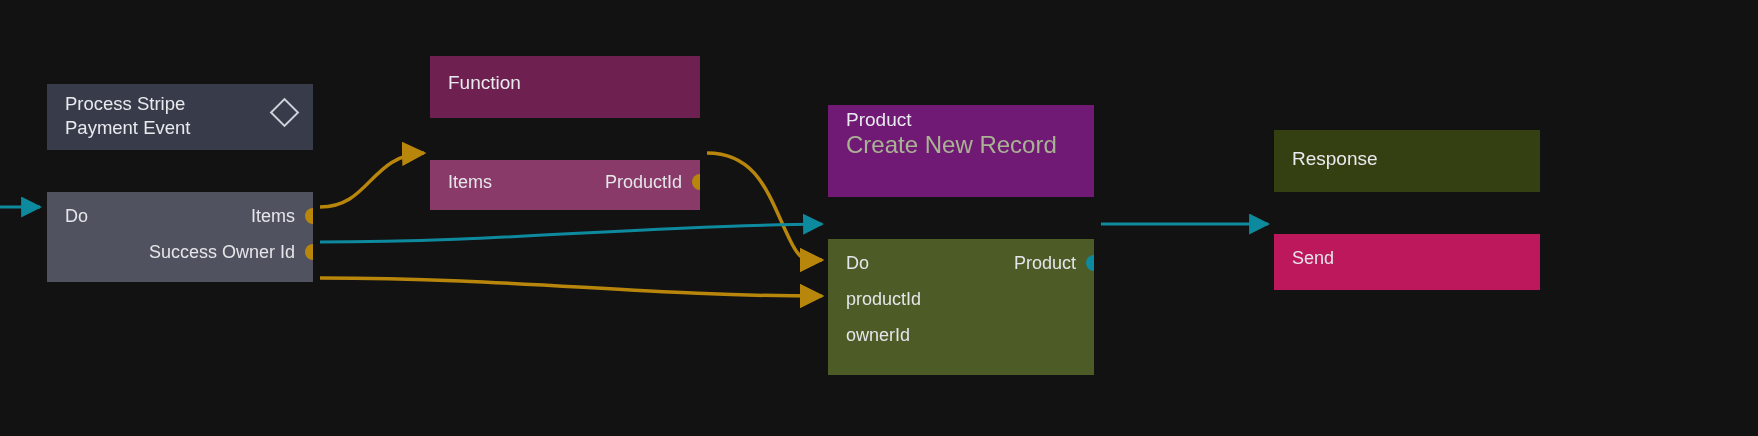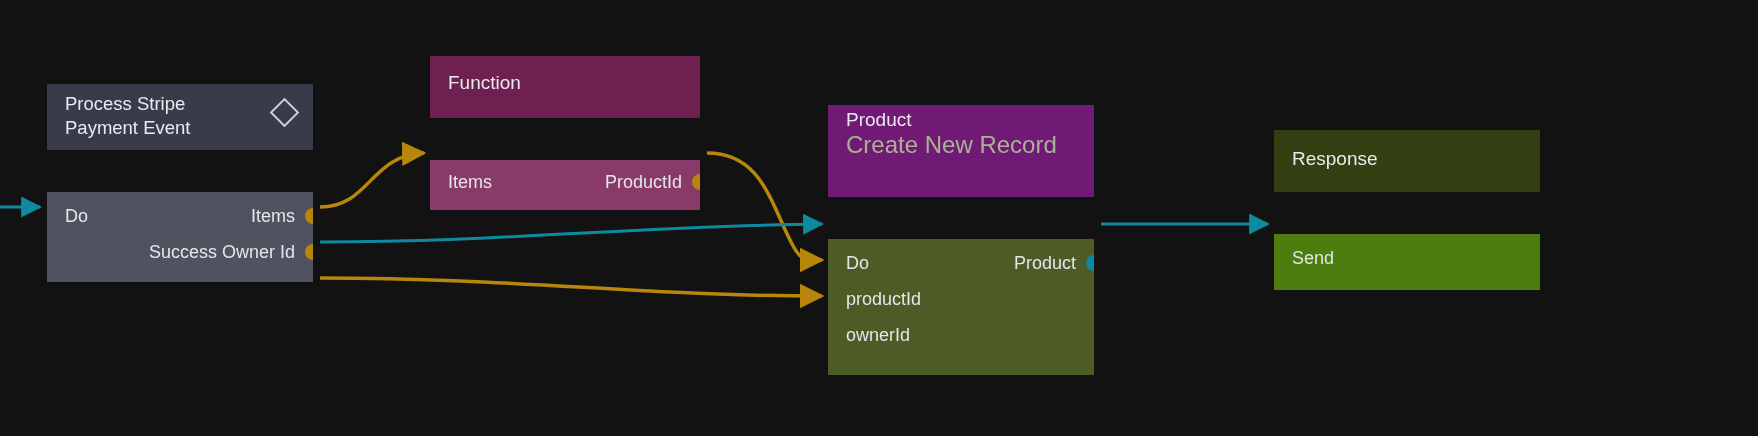--- a/index.html
+++ b/index.html
@@ -132,21 +132,21 @@
     left: 1274px;
     top: 130px;
     width: 266px;
   }
   #node-response .node-header {
     background: #344012;
     height: 62px;
     padding-top: 16px;
   }
   #node-response .node-body {
-    background: #4d7c0f;
+    background: #be185d;
     padding-top: 6px;
     padding-bottom: 14px;
   }
 
   .port-dot {
     position: absolute;
     width: 16px;
     height: 16px;
     border-radius: 50%;
   }

